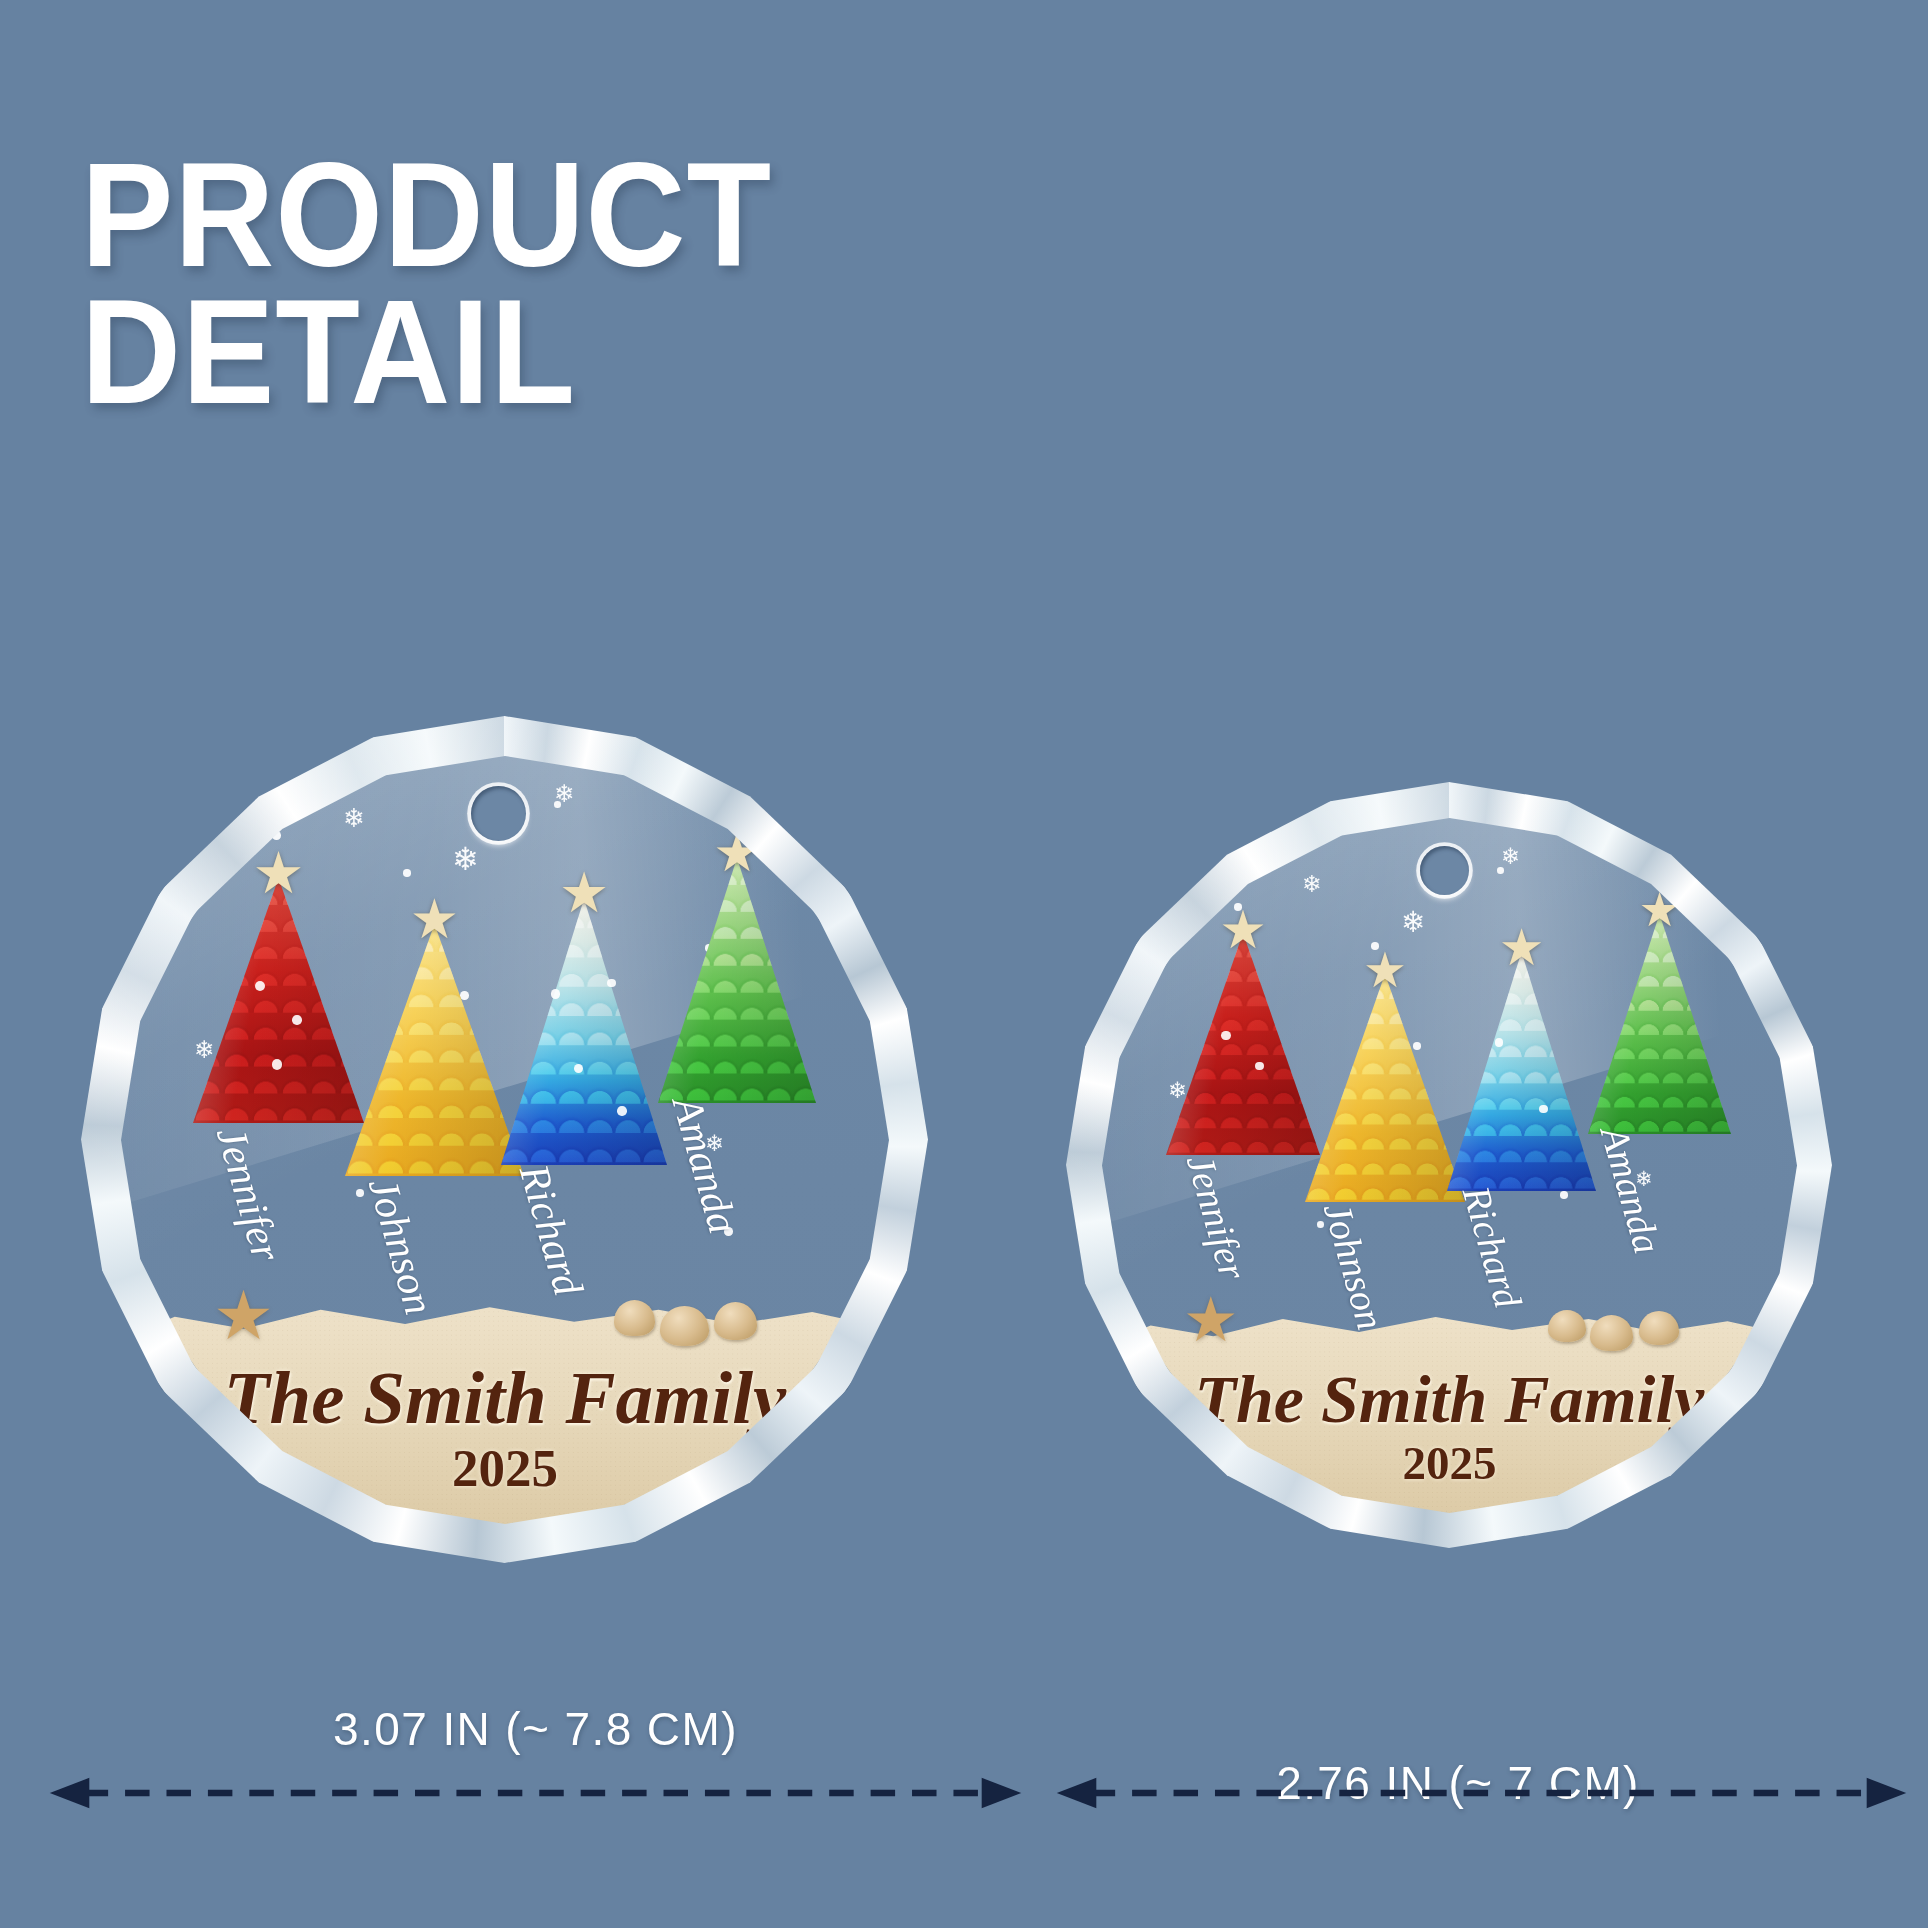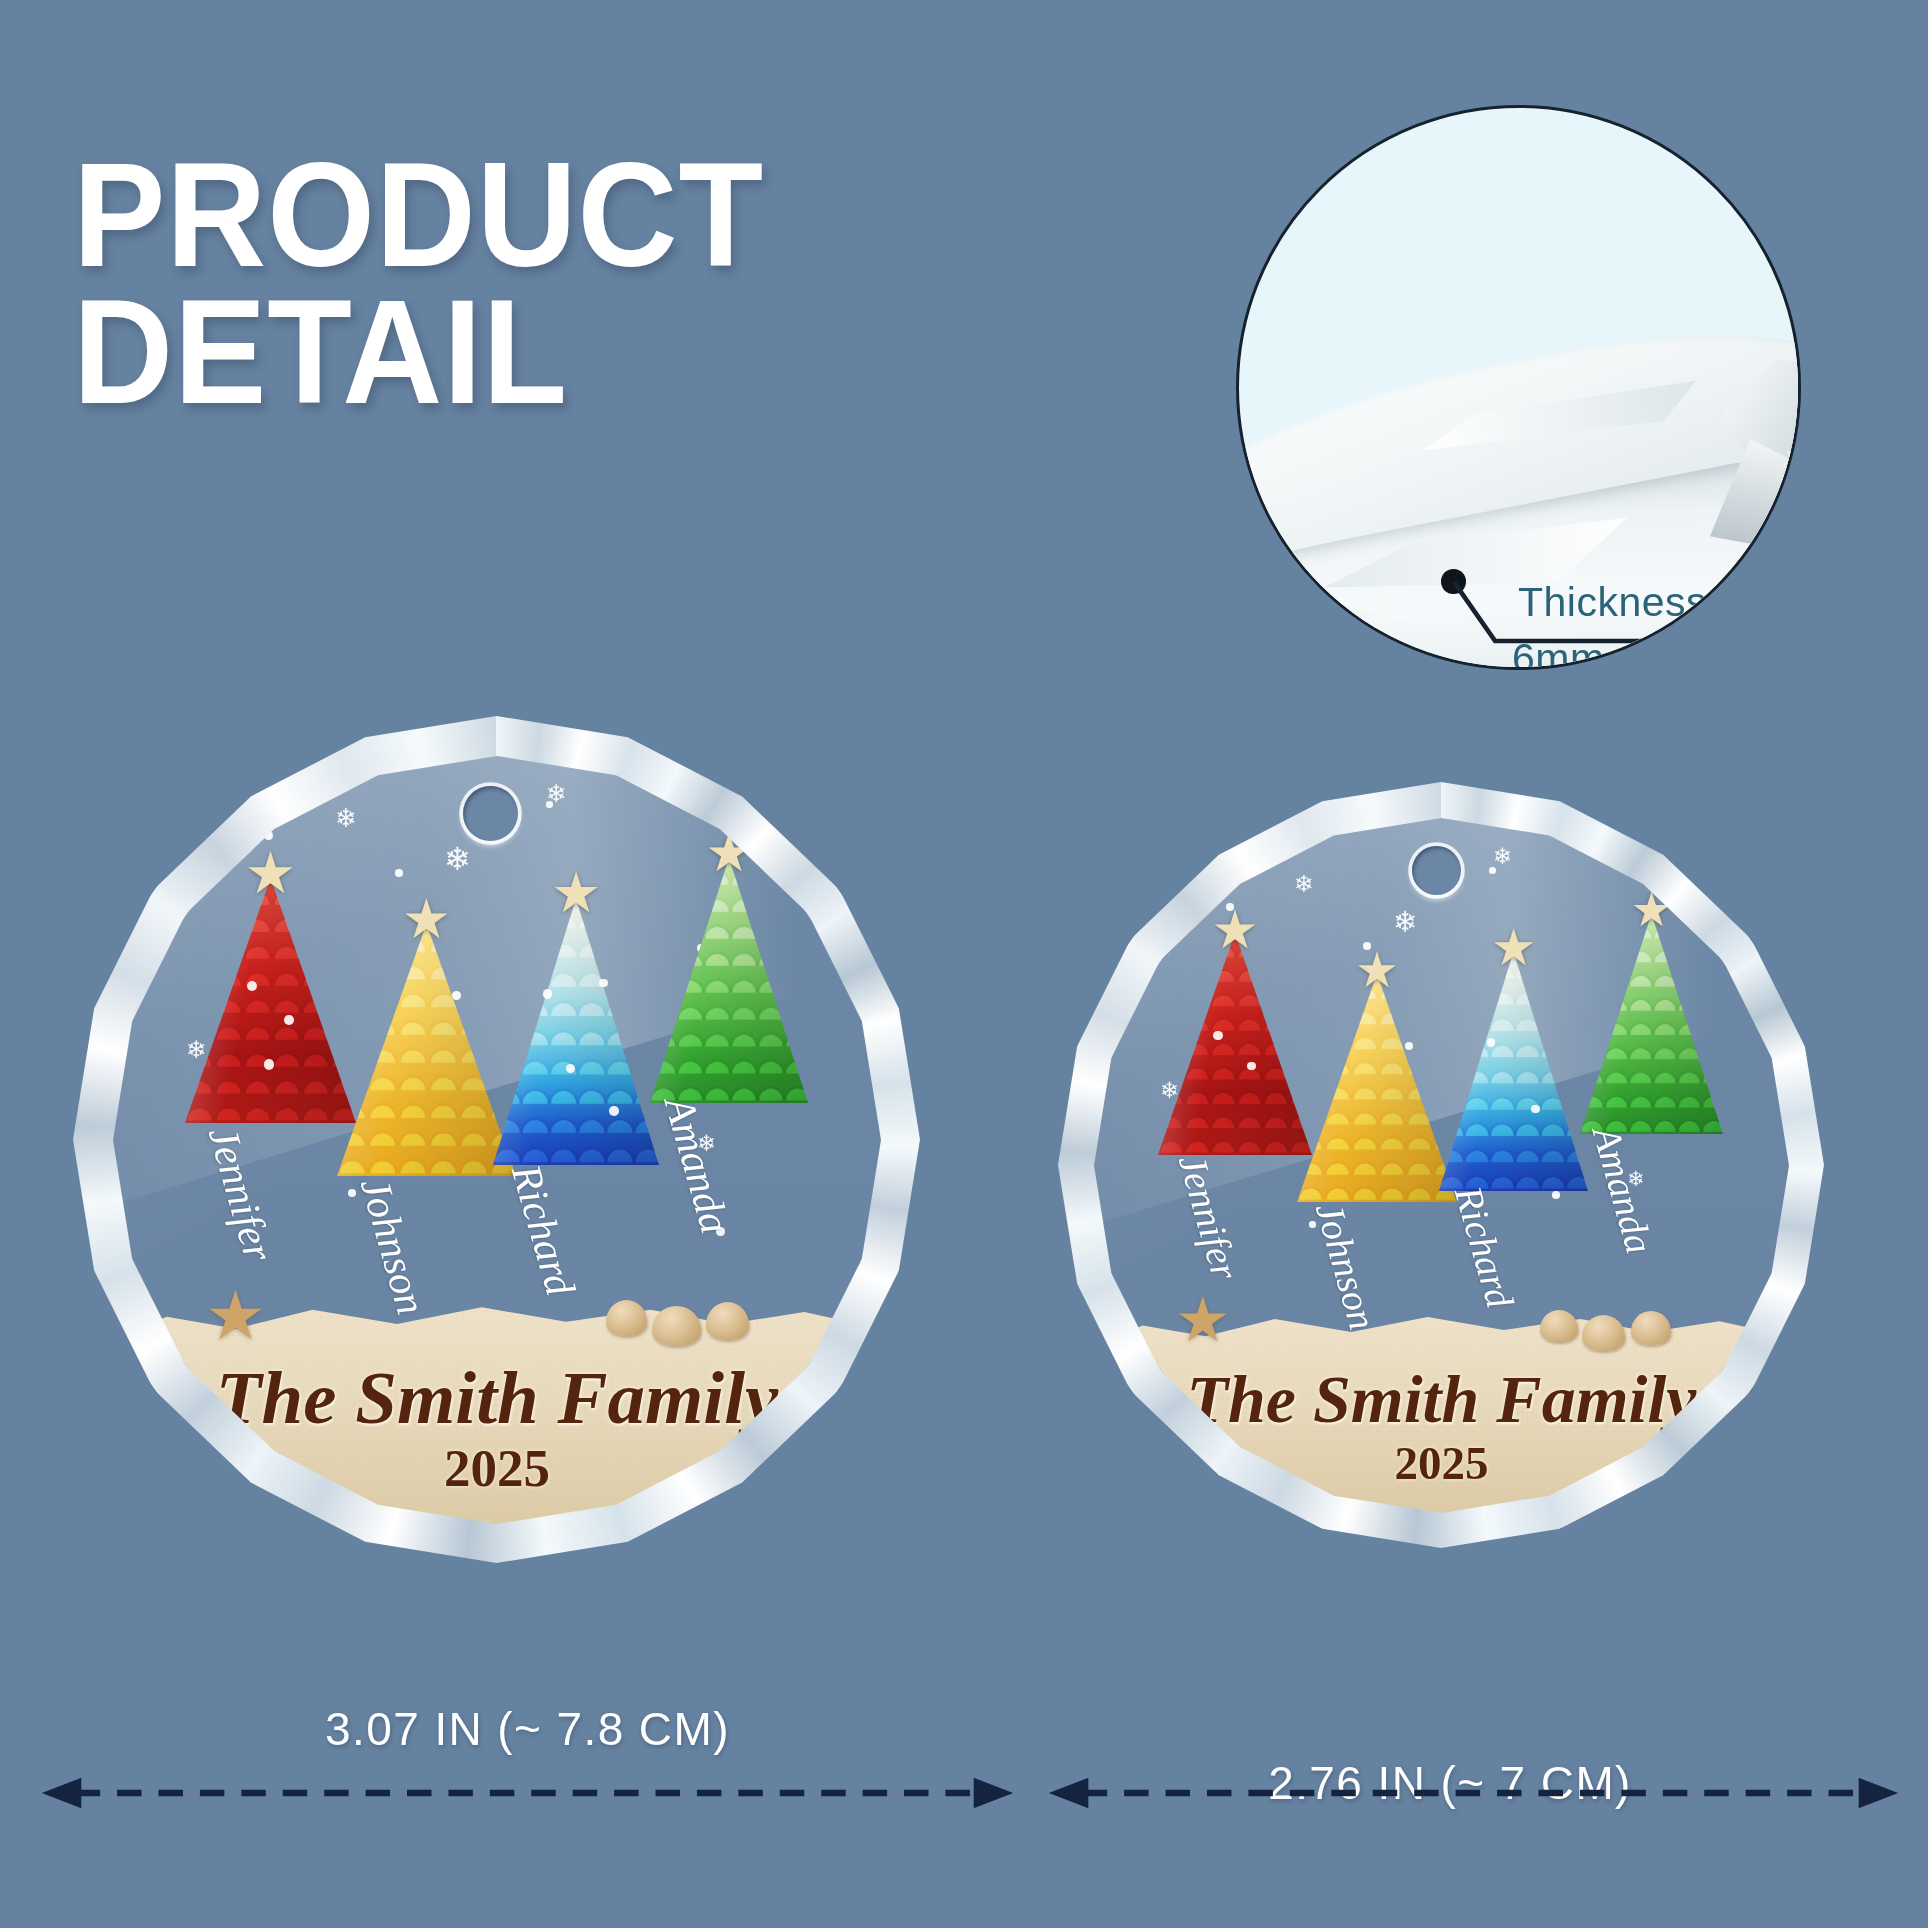--- a/index.html
+++ b/index.html
@@ -2,21 +2,21 @@
 <html style="font-size:15px"><head>
 <meta charset="utf-8">
 <style>
   html,body{margin:0;padding:0;}
   body{
     width:1928px;height:1928px;overflow:hidden;
     background:#6682a1;
     font-family:"Liberation Sans",sans-serif;
     position:relative;
   }
-  .stage{position:absolute;inset:0;}
+  .stage{position:absolute;inset:0;margin-left:8px;}
 
   
   .heading{
     position:absolute;left:73px;top:146px;
     color:#ffffff;
     font-family:"Liberation Sans",sans-serif;
     font-weight:bold;
     font-size:149px;
     line-height:0.92;
     letter-spacing:0.9px;
@@ -212,38 +212,20 @@
 </head>
 <body>
 
 <div class="stage">
 
   <div class="heading">
     <div>PRODUCT</div>
     <div>DETAIL</div>
   </div>
 
-  <div class="detail-circle">
-    <div class="crystal-wedge">
-      <div class="wedge-top"></div>
-      <div class="wedge-bottom"></div>
-      <div class="facet f1"></div>
-      <div class="facet f2"></div>
-      <div class="facet f3"></div>
-      <div class="facet f4"></div>
-      <div class="facet f5"></div>
-      <div class="facet f6"></div>
-    </div>
-    <div class="thick-dot"></div>
-    <svg class="leader" viewBox="0 0 600 600">
-      <path d="M228 503 L272 566 L545 566" fill="none" stroke="#16222e" stroke-width="5"></path>
-    </svg>
-    <div class="thick-label">Thickness</div>
-    <div class="thick-value">6mm</div>
-  </div>
 
   <div class="orn" style="left:73px;top:716px;width:847px;height:847px;">
     <div class="bevel"></div>
     <div class="face" style="left:40px;top:40px;width:768px;height:768px;">
       <div class="shine"></div>
 
       <div class="dot" style="left:151px;top:75px;width:8.5px;height:8.5px;"></div>
       <div class="dot" style="left:282px;top:113px;width:7.5px;height:7.5px;"></div>
       <div class="dot" style="left:433px;top:45px;width:6.6px;height:6.6px;"></div>
       <div class="dot" style="left:339px;top:235px;width:8.5px;height:8.5px;"></div>

